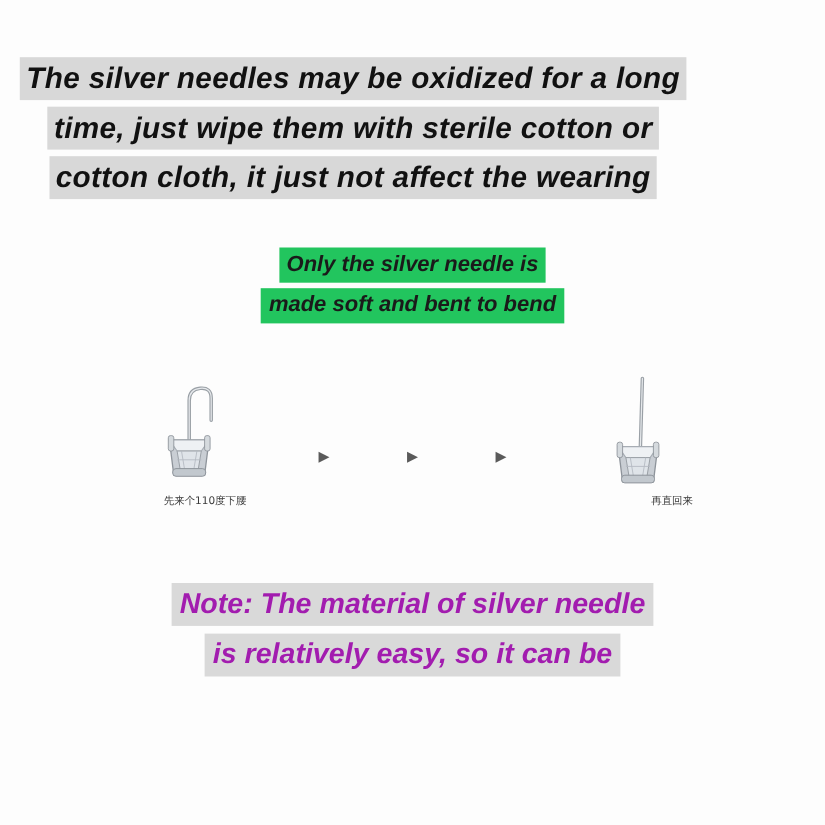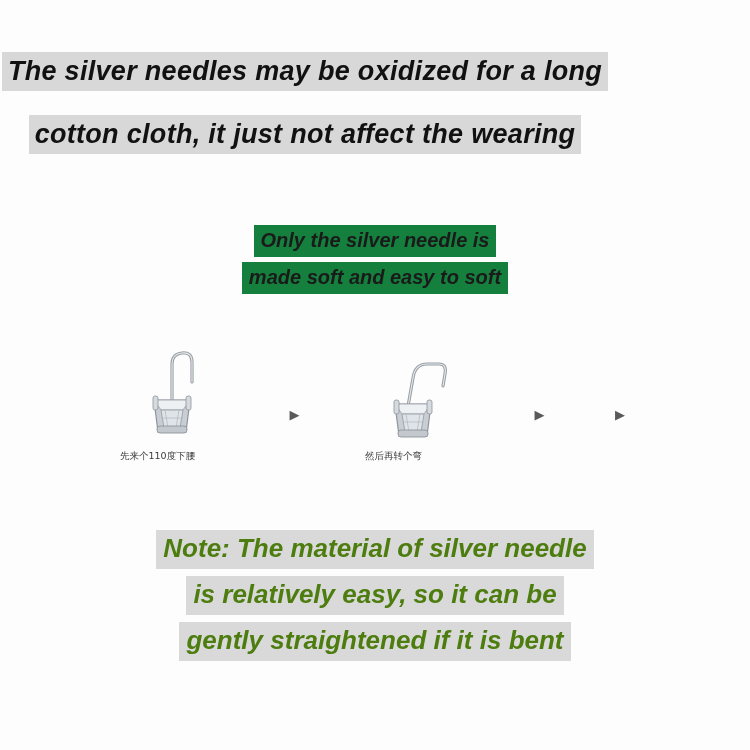--- a/index.html
+++ b/index.html
@@ -18,21 +18,21 @@
     width: 750px;
     height: 750px;
     position: relative;
     background: #fdfdfd;
   }
 
   
   .headline {
     position: absolute;
     top: 52px;
-    left: 0;
+    left: 16px;
     width: 610px;
     text-align: center;
   }
   .headline .line {
     display: inline-block;
     background: #d8d8d8;
     color: #111111;
     font-weight: bold;
     font-style: italic;
     font-size: 27px;
@@ -46,21 +46,21 @@
   
   .subhead {
     position: absolute;
     top: 225px;
     left: 0;
     width: 750px;
     text-align: center;
   }
   .subhead .line {
     display: inline-block;
-    background: #15803d;
+    background: #22c55e;
     color: #1a1a1a;
     font-weight: bold;
     font-style: italic;
     font-size: 20px;
     line-height: 27px;
     padding: 2px 7px 3px 7px;
     margin-bottom: 5px;
     white-space: nowrap;
   }
 
@@ -71,21 +71,21 @@
     left: 120px;
     width: 510px;
     height: 165px;
     display: flex;
     align-items: flex-start;
     justify-content: space-between;
   }
   .step {
     width: 104px;
     position: relative;
-    text-align: left;
+    text-align: right;
   }
   .gem-wrap {
     height: 130px;
     position: relative;
   }
   .gem-svg {
     display: block;
     margin: 0 auto;
   }
   .step-caption {
@@ -109,44 +109,44 @@
   .note {
     position: absolute;
     top: 530px;
     left: 0;
     width: 750px;
     text-align: center;
   }
   .note .line {
     display: inline-block;
     background: #d9d9d9;
-    color: #4d7c0f;
+    color: #a21caf;
     font-weight: bold;
     font-style: italic;
     font-size: 26px;
     line-height: 33px;
     padding: 2px 7px 4px 7px;
     margin-bottom: 7px;
     white-space: nowrap;
   }
 </style>
 </head>
 <body>
 
 <div class="page">
 
   <div class="headline">
     <div class="line">The silver needles may be oxidized for a long</div><br>
-    <br>
+    <div class="line">time, just wipe them with sterile cotton or</div><br>
     <div class="line">cotton cloth, it just not affect the wearing</div>
   </div>
 
   <div class="subhead">
     <div class="line">Only the silver needle is</div><br>
-    <div class="line">made soft and easy to soft</div>
+    <div class="line">made soft and bent to bend</div>
   </div>
 
   <div class="steps">
 
     <div class="step">
       <div class="gem-wrap">
         <svg class="gem-svg" width="104" height="130" viewBox="0 0 104 130">
 
           <path d="M52 84 L52 44 Q52 34 62 33 Q72 32 72 42 L72 62" fill="none" stroke="#9aa0a6" stroke-width="3.2" stroke-linecap="round"></path>
           <path d="M52 84 L52 44 Q52 34 62 33 Q72 32 72 42 L72 62" fill="none" stroke="#e6e9ec" stroke-width="1.1" stroke-linecap="round"></path>
@@ -162,46 +162,45 @@
           <rect x="33" y="76" width="5" height="14" rx="2" fill="#d5dade" stroke="#8e949b" stroke-width="0.8"></rect>
           <rect x="66" y="76" width="5" height="14" rx="2" fill="#d5dade" stroke="#8e949b" stroke-width="0.8"></rect>
           <rect x="37" y="106" width="30" height="7" rx="3" fill="#c2c8ce" stroke="#8e949b" stroke-width="0.9"></rect>
         </svg>
       </div>
       <div class="step-caption">先来个110度下腰</div>
     </div>
 
     <div class="arrow">▶</div>
 
+
+    <div class="arrow">▶</div>
+
+
+    <div class="arrow">▶</div>
+
     <div class="step">
       <div class="gem-wrap">
         <svg class="gem-svg" width="104" height="130" viewBox="0 0 104 130">
-          <path d="M42 92 L48 58 Q50 44 62 44 L74 44 Q82 44 80 54 L78 66" fill="none" stroke="#9aa0a6" stroke-width="3.2" stroke-linecap="round"></path>
-          <path d="M42 92 L48 58 Q50 44 62 44 L74 44 Q82 44 80 54 L78 66" fill="none" stroke="#e6e9ec" stroke-width="1.1" stroke-linecap="round"></path>
-          <polygon points="30,84 66,84 62,116 34,116" fill="#c9ced4" stroke="#8e949b" stroke-width="1.2"></polygon>
-          <polygon points="30,84 66,84 59,94 37,94" fill="#eef1f4" stroke="#a7adb4" stroke-width="1"></polygon>
-          <polygon points="37,94 59,94 56,112 40,112" fill="#dfe4e9" stroke="#9aa0a6" stroke-width="0.9"></polygon>
-          <line x1="41" y1="94" x2="44" y2="112" stroke="#b4bac1" stroke-width="0.8"></line>
-          <line x1="55" y1="94" x2="52" y2="112" stroke="#b4bac1" stroke-width="0.8"></line>
-          <line x1="37" y1="102" x2="59" y2="102" stroke="#b4bac1" stroke-width="0.8"></line>
-          <rect x="29" y="80" width="5" height="14" rx="2" fill="#d5dade" stroke="#8e949b" stroke-width="0.8"></rect>
-          <rect x="62" y="80" width="5" height="14" rx="2" fill="#d5dade" stroke="#8e949b" stroke-width="0.8"></rect>
-          <rect x="33" y="110" width="30" height="7" rx="3" fill="#c2c8ce" stroke="#8e949b" stroke-width="0.9"></rect>
+          <path d="M56 92 L58 24" fill="none" stroke="#9aa0a6" stroke-width="3.2" stroke-linecap="round"></path>
+          <path d="M56 92 L58 24" fill="none" stroke="#e6e9ec" stroke-width="1.1" stroke-linecap="round"></path>
+          <polygon points="36,86 72,86 68,118 40,118" fill="#c9ced4" stroke="#8e949b" stroke-width="1.2"></polygon>
+          <polygon points="36,86 72,86 65,96 43,96" fill="#eef1f4" stroke="#a7adb4" stroke-width="1"></polygon>
+          <polygon points="43,96 65,96 62,114 46,114" fill="#dfe4e9" stroke="#9aa0a6" stroke-width="0.9"></polygon>
+          <line x1="47" y1="96" x2="50" y2="114" stroke="#b4bac1" stroke-width="0.8"></line>
+          <line x1="61" y1="96" x2="58" y2="114" stroke="#b4bac1" stroke-width="0.8"></line>
+          <line x1="43" y1="104" x2="65" y2="104" stroke="#b4bac1" stroke-width="0.8"></line>
+          <rect x="35" y="82" width="5" height="14" rx="2" fill="#d5dade" stroke="#8e949b" stroke-width="0.8"></rect>
+          <rect x="68" y="82" width="5" height="14" rx="2" fill="#d5dade" stroke="#8e949b" stroke-width="0.8"></rect>
+          <rect x="39" y="112" width="30" height="7" rx="3" fill="#c2c8ce" stroke="#8e949b" stroke-width="0.9"></rect>
         </svg>
       </div>
-      <div class="step-caption">然后再转个弯</div>
+      <div class="step-caption">再直回来</div>
     </div>
-
-    <div class="arrow">▶</div>
-
-
-    <div class="arrow">▶</div>
-
 
   </div>
 
   <div class="note">
     <div class="line">Note: The material of silver needle</div><br>
     <div class="line">is relatively easy, so it can be</div><br>
-    <div class="line">gently straightened if it is bent</div>
   </div>
 
 </div>
 
 </body></html>

